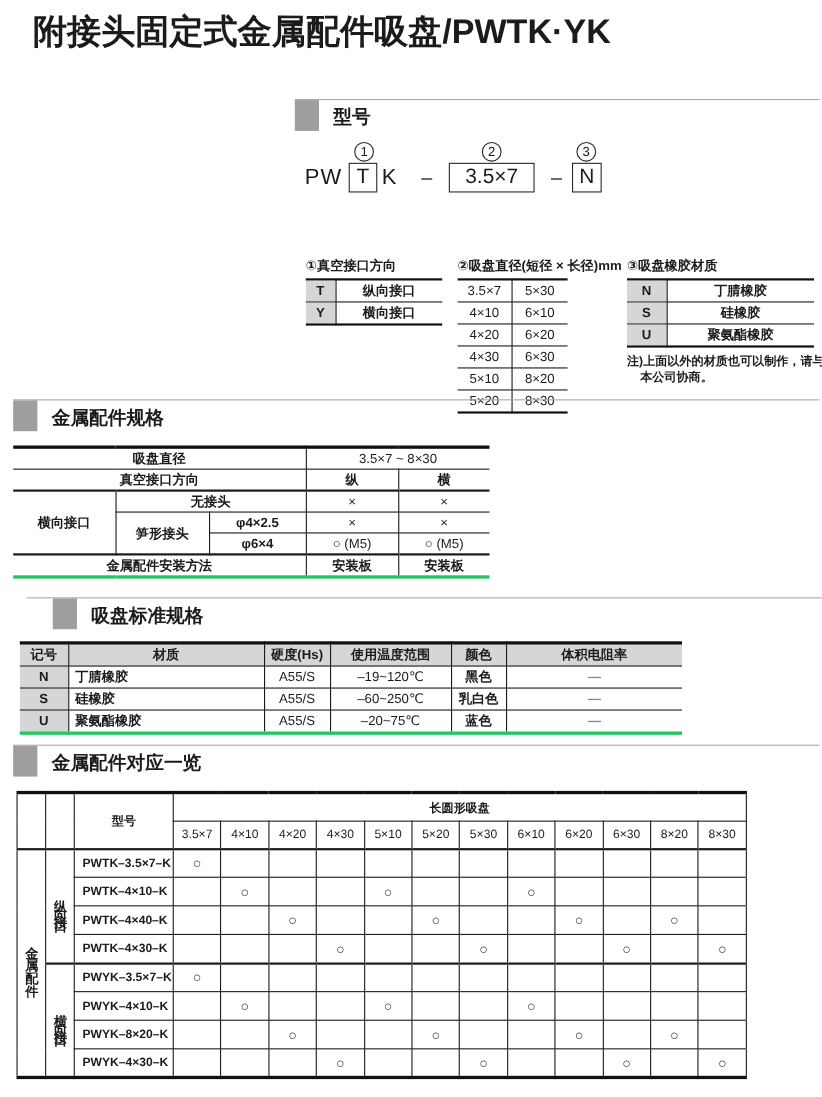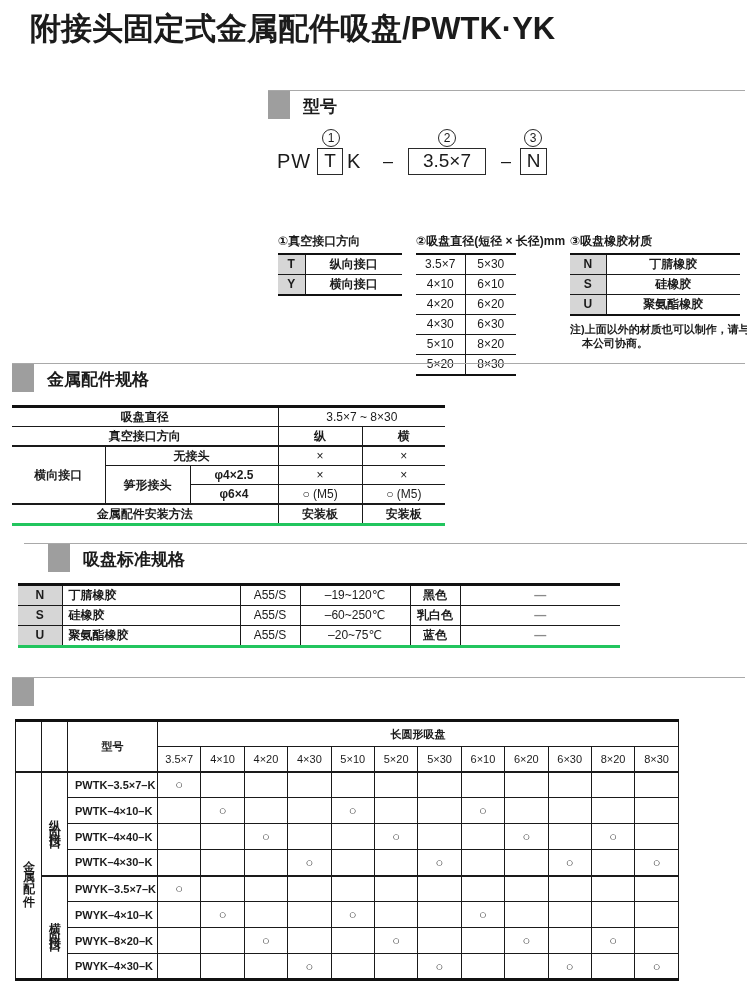--- a/index.html
+++ b/index.html
@@ -230,20 +230,28 @@
   <table class="spec pad-tbl abs" style="left:18px; top:583px; width:602px;">
     <colgroup>
         <col style="width:44px">
         <col style="width:178px">
         <col style="width:60px">
         <col style="width:110px">
         <col style="width:50px">
         <col style="width:160px">
       </colgroup>
     <tbody>
+        <tr>
+      <td class="gray bold no-l">记号</td>
+      <td class="gray bold">材质</td>
+      <td class="gray bold">硬度(Hs)</td>
+      <td class="gray bold">使用温度范围</td>
+      <td class="gray bold">颜色</td>
+      <td class="gray bold no-r">体积电阻率</td>
+    </tr>
     <tr>
       <td class="gray bold no-l">N</td>
       <td class="mat bold">丁腈橡胶</td>
       <td>A55/S</td>
       <td>–19~120℃</td>
       <td class="bold">黑色</td>
       <td class="dash no-r">—</td>
     </tr>
     <tr>
       <td class="gray bold no-l">S</td>
@@ -259,20 +267,21 @@
       <td>A55/S</td>
       <td>–20~75℃</td>
       <td class="bold">蓝色</td>
       <td class="dash no-r">—</td>
     </tr>
   </tbody>
     </table>
 
   <div class="sec-head" style="left:12px; top:677px; width:733px;">
     <span class="marker"></span>
+    <span class="sec-title">金属配件对应一览</span>
   </div>
 
   <table class="matrix abs" style="left:15px; top:719px; width:663px;">
     <colgroup>
       <col style="width:26px">
         <col style="width:26px">
         <col style="width:90px">
       <col style="width:43.4px">
         <col style="width:43.4px">
         <col style="width:43.4px">

